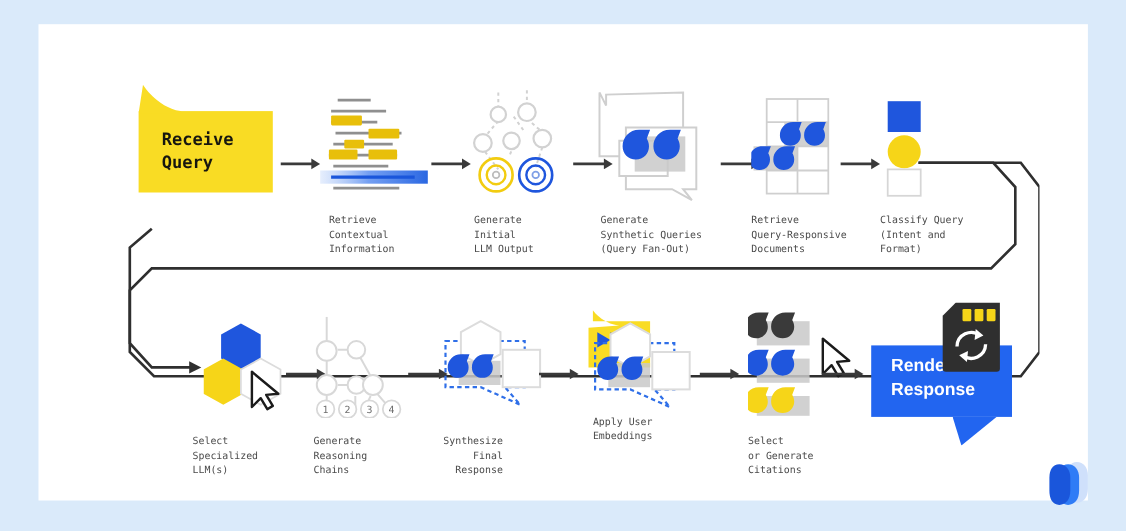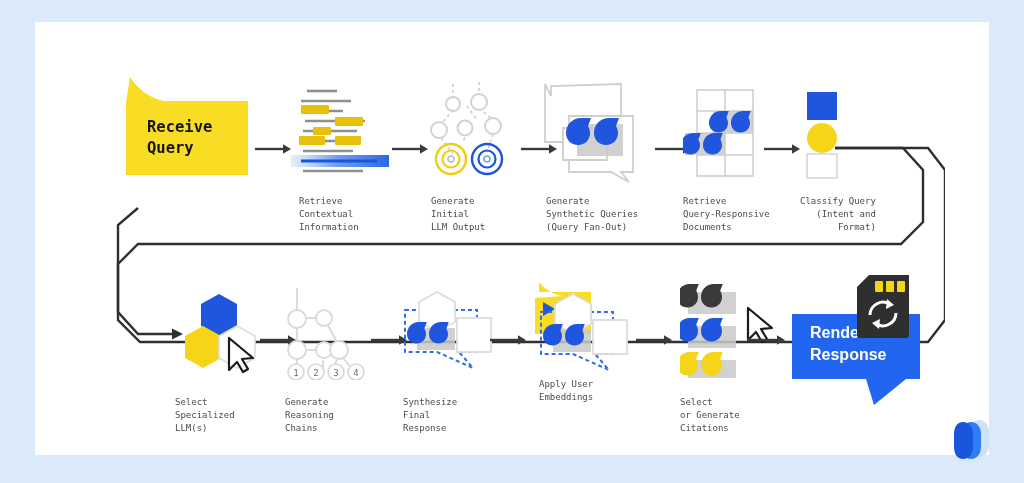--- a/index.html
+++ b/index.html
@@ -217,21 +217,21 @@
       </svg>
     </div>
 
     <div class="node" style="left:768px;top:68px;">
       <svg width="42" height="90" viewBox="0 0 42 90">
         <rect x="4" y="2" width="30" height="28" fill="#1f56dd"></rect>
         <circle cx="19" cy="48" r="15" fill="#f6d518"></circle>
         <rect x="4" y="64" width="30" height="24" fill="#ffffff" stroke="#d6d6d6" stroke-width="1.6"></rect>
       </svg>
     </div>
-    <div class="caption" style="left:765px;top:173px;text-align:right;">Classify Query
+    <div class="caption" style="left:765px;top:173px;">Classify Query
 (Intent and
 Format)</div>
 
     <div style="position:absolute;left:55px;top:118px;width:855px;height:230px;">
       <svg width="855" height="230" viewBox="0 0 855 230">
         <path d="M745,8 L838,8 L855,30 L855,180 L838,202 L50,202 L28,180 L28,85 L48,68" fill="none" stroke="#2f2f2f" stroke-width="2.4" stroke-linejoin="miter" transform="translate(0,0)"></path>
         <path d="M745,8 L838,8 L853,26 L853,176 L836,200 L52,200 L30,178 L30,88 L48,70" fill="none" stroke="#ffffff" stroke-width="0"></path>
       </svg>
     </div>
 
@@ -311,21 +311,21 @@
         <path d="M2,22 L74,22 L74,64 L56,64 L70,80 L34,64 L2,64 Z" fill="none" stroke="#2f6fe8" stroke-width="2" stroke-dasharray="4 3"></path>
         <polygon points="34,4 52,14 52,34 34,44 16,34 16,14" fill="#ffffff" stroke="#dcdcdc" stroke-width="1.8"></polygon>
         <rect x="54" y="30" width="34" height="34" fill="#ffffff" stroke="#dcdcdc" stroke-width="1.8"></rect>
         <rect x="14" y="40" width="38" height="22" fill="#c9c9c9" opacity="0.85"></rect>
         <g fill="#1f56dd">
           <path d="M16,34 c-7,0 -12,5.5 -12,12 c0,5.5 4,9.5 9.5,9.5 c5.5,0 9.5,-4 9.5,-9.5 c0,-2.4 -0.8,-4 -1.6,-5.6 l2.4,-6.4 Z"></path>
           <path d="M38,34 c-7,0 -12,5.5 -12,12 c0,5.5 4,9.5 9.5,9.5 c5.5,0 9.5,-4 9.5,-9.5 c0,-2.4 -0.8,-4 -1.6,-5.6 l2.4,-6.4 Z"></path>
         </g>
       </svg>
     </div>
-    <div class="caption" style="left:368px;top:374px;">Synthesize
+    <div class="caption" style="left:368px;top:374px;text-align:right;">Synthesize
 Final
 Response</div>
 
     <div class="arrow" style="left:455px;top:312px;width:38px;">
       <svg width="38" height="12" viewBox="0 0 38 12">
         <line x1="0" y1="6" x2="29" y2="6" stroke="#3a3a3a" stroke-width="2.4"></line>
         <path d="M28,1.2 L36,6 L28,10.8 Z" fill="#3a3a3a"></path>
       </svg>
     </div>
 

